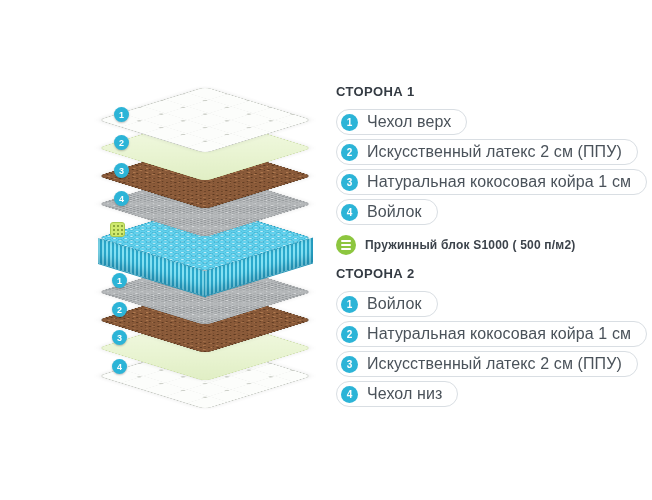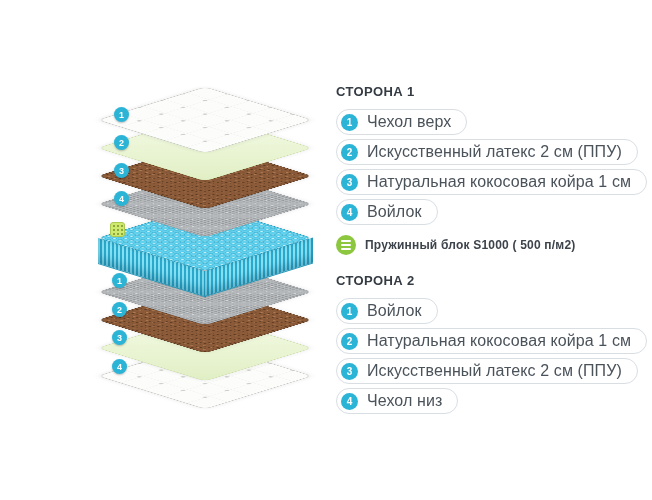--- a/index.html
+++ b/index.html
@@ -81,21 +81,21 @@
   .b-s1-1{left:114px;top:107px}.b-s1-2{left:114px;top:135px}
   .b-s1-3{left:114px;top:163px}.b-s1-4{left:114px;top:191px}
   .b-s2-1{left:112px;top:273px}.b-s2-2{left:112px;top:302px}
   .b-s2-3{left:112px;top:330px}.b-s2-4{left:112px;top:359px}
 
   
   .legend{position:absolute;left:336px;top:84px;display:flex;flex-direction:column;
         align-items:flex-start;gap:4px}
   .legend-title{font-size:13px;font-weight:700;color:#343b43;letter-spacing:.4px;
         line-height:15px;margin-bottom:6px}
-  .legend-title.t2{margin-top:12px}
+  .legend-title.t2{margin-top:5px}
   .lrow{display:inline-flex;align-items:center;gap:9px;height:26px;
         border:1px solid #d9dee3;border-radius:13px;padding:0 15px 0 4px;background:#fff}
   .nbadge{width:17px;height:17px;border-radius:50%;background:#2cb4d7;color:#fff;
         font-size:10px;font-weight:700;display:flex;align-items:center;justify-content:center;
         flex:0 0 17px}
   .llabel{font-size:16px;color:#4a525a;white-space:nowrap;letter-spacing:.1px}
   .spring-row{display:flex;align-items:center;gap:9px;margin:6px 0 2px}
   .spring-icon{width:20px;height:20px;border-radius:50%;background:#8dc63f;
         display:flex;flex-direction:column;align-items:center;justify-content:center;gap:1.6px;
         flex:0 0 20px}

